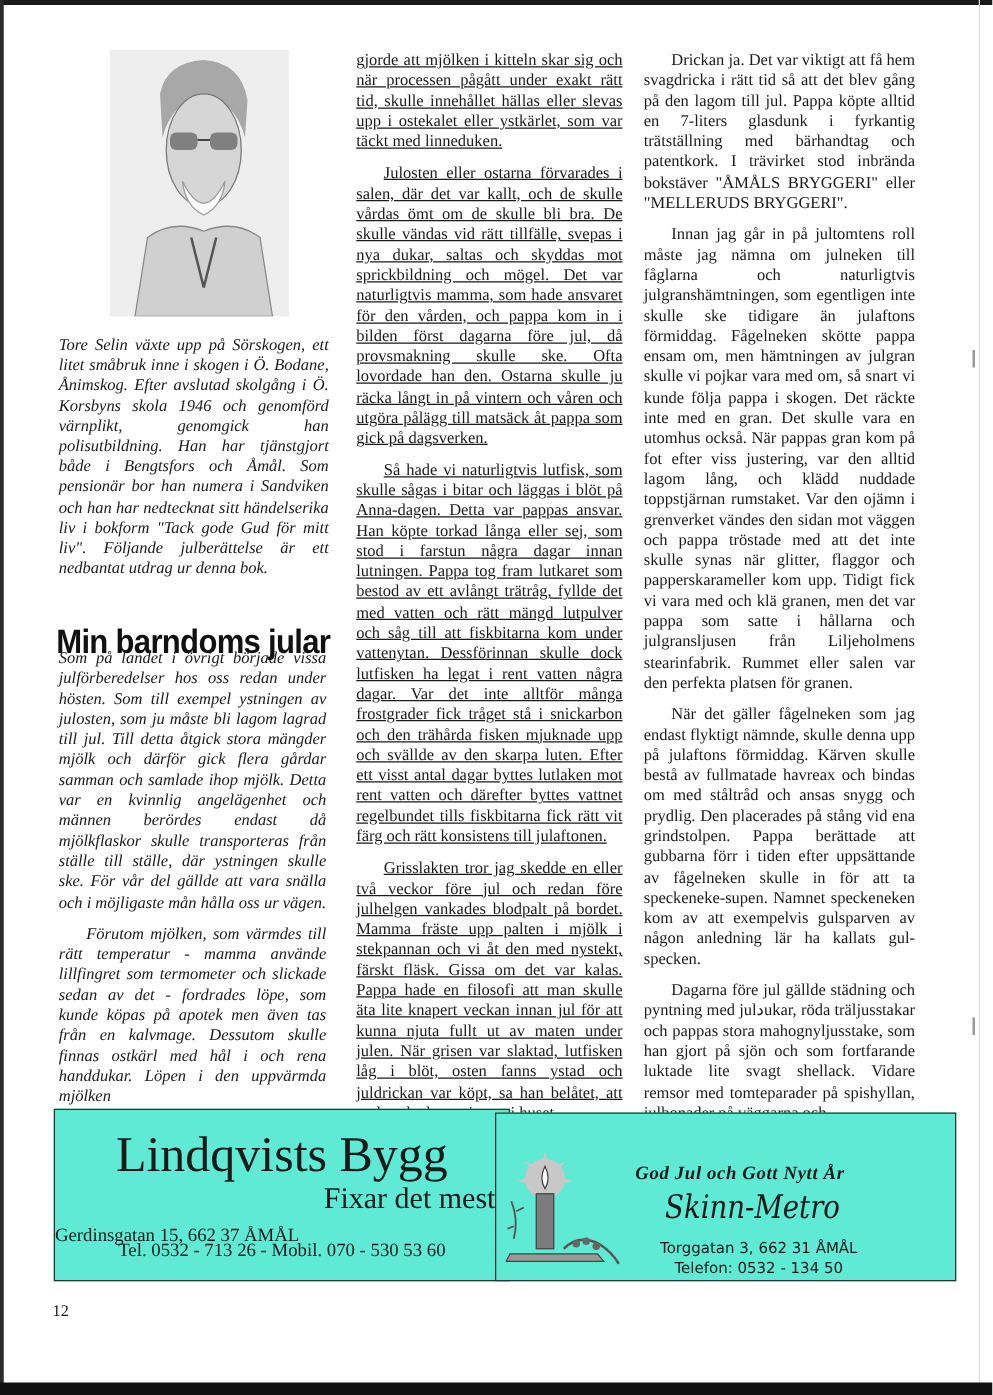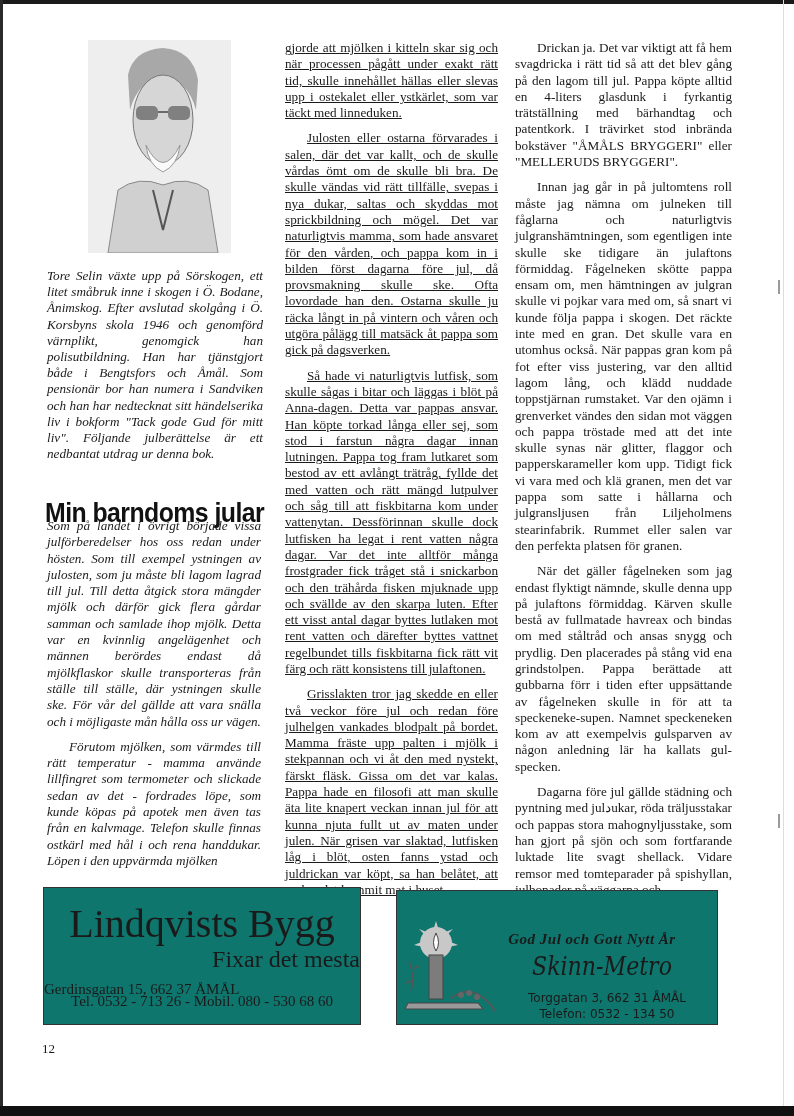--- a/index.html
+++ b/index.html
@@ -31,21 +31,21 @@
     font-style: italic; font-size: 13.2px; line-height: 16.2px; text-align: justify;
   }
   .headline {
     position: absolute; left: 45px; top: 480px; width: 222px;
     font-family: "Liberation Sans", "DejaVu Sans", sans-serif;
     font-weight: bold; font-size: 27px; letter-spacing: -0.6px;
     transform: scaleX(0.92); transform-origin: left;
     white-space: nowrap; color: #111;
   }
 
-  .ad { position: absolute; border: 1.5px solid #333; background: #0f766e; }
+  .ad { position: absolute; border: 1.5px solid #333; background: #5eead4; padding-left: 47px; }
   #ad1 { left: 43px; top: 887px; width: 316px; height: 136px; }
   #ad2 { left: 396px; top: 890px; width: 320px; height: 133px; }
   .ad1-name { position: absolute; left: 0; top: 14px; width: 100%; text-align: center; font-size: 40px; line-height: 44px; }
   .ad1-tag { position: absolute; left: 0; top: 58px; width: 100%; text-align: right; font-size: 24px; line-height: 26px; }
   .ad1-addr { position: absolute; left: 0; top: 92px; width: 100%; text-align: left; font-size: 15px; line-height: 18px; }
   .ad1-tel { position: absolute; left: 0; top: 104px; width: 100%; text-align: center; font-size: 15px; line-height: 18px; }
 
   .ad2-headline {
     position: absolute; left: 0; top: 10px; width: 100%; text-align: center;
     font-family: "Liberation Sans", "DejaVu Sans", sans-serif; font-weight: bold; font-size: 14.5px;
@@ -89,42 +89,42 @@
   <path d="M20 213 L30 150 Q50 135 75 145 Q100 135 120 150 L130 213 Z" fill="#d0d0d0" stroke="#888"></path>
   <path d="M65 150 L75 190 L85 150" fill="none" stroke="#555" stroke-width="2"></path>
 </svg>
 
 <div class="caption">Tore Selin växte upp på Sörskogen, ett litet småbruk inne i skogen i Ö. Bodane, Ånimskog. Efter avslutad skolgång i Ö. Korsbyns skola 1946 och genomförd värnplikt, genomgick han polisutbildning. Han har tjänstgjort både i Bengtsfors och Åmål. Som pensionär bor han numera i Sandviken och han har nedtecknat sitt händelserika liv i bokform "Tack gode Gud för mitt liv". Följande julberättelse är ett nedbantat utdrag ur denna bok.</div>
 
 <h1 class="headline">Min barndoms jular</h1>
 
 <div class="col" id="col1">
   <p class="noindent">Som på landet i övrigt började vissa julförberedelser hos oss redan under hösten. Som till exempel ystningen av julosten, som ju måste bli lagom lagrad till jul. Till detta åtgick stora mängder mjölk och därför gick flera gårdar samman och samlade ihop mjölk. Detta var en kvinnlig angelägenhet och männen berördes endast då mjölkflaskor skulle transporteras från ställe till ställe, där ystningen skulle ske. För vår del gällde att vara snälla och i möjligaste mån hålla oss ur vägen.</p>
-  <p>Förutom mjölken, som värmdes till rätt temperatur - mamma använde lillfingret som termometer och slickade sedan av det - fordrades löpe, som kunde köpas på apotek men även tas från en kalvmage. Telefon skulle finnas ostkärl med hål i och rena handdukar. Löpen i den uppvärmda mjölken</p>
+  <p>Förutom mjölken, som värmdes till rätt temperatur - mamma använde lillfingret som termometer och slickade sedan av det - fordrades löpe, som kunde köpas på apotek men även tas från en kalvmage. Dessutom skulle finnas ostkärl med hål i och rena handdukar. Löpen i den uppvärmda mjölken</p>
 </div>
 
 <div class="col" id="col2">
   <p class="noindent">gjorde att mjölken i kitteln skar sig och när processen pågått under exakt rätt tid, skulle innehållet hällas eller slevas upp i ostekalet eller ystkärlet, som var täckt med linneduken.</p>
   <p>Julosten eller ostarna förvarades i salen, där det var kallt, och de skulle vårdas ömt om de skulle bli bra. De skulle vändas vid rätt tillfälle, svepas i nya dukar, saltas och skyddas mot sprickbildning och mögel. Det var naturligtvis mamma, som hade ansvaret för den vården, och pappa kom in i bilden först dagarna före jul, då provsmakning skulle ske. Ofta lovordade han den. Ostarna skulle ju räcka långt in på vintern och våren och utgöra pålägg till matsäck åt pappa som gick på dagsverken.</p>
   <p>Så hade vi naturligtvis lutfisk, som skulle sågas i bitar och läggas i blöt på Anna-dagen. Detta var pappas ansvar. Han köpte torkad långa eller sej, som stod i farstun några dagar innan lutningen. Pappa tog fram lutkaret som bestod av ett avlångt trätråg, fyllde det med vatten och rätt mängd lutpulver och såg till att fiskbitarna kom under vattenytan. Dessförinnan skulle dock lutfisken ha legat i rent vatten några dagar. Var det inte alltför många frostgrader fick tråget stå i snickarbon och den trähårda fisken mjuknade upp och svällde av den skarpa luten. Efter ett visst antal dagar byttes lutlaken mot rent vatten och därefter byttes vattnet regelbundet tills fiskbitarna fick rätt vit färg och rätt konsistens till julaftonen.</p>
   <p>Grisslakten tror jag skedde en eller två veckor före jul och redan före julhelgen vankades blodpalt på bordet. Mamma fräste upp palten i mjölk i stekpannan och vi åt den med nystekt, färskt fläsk. Gissa om det var kalas. Pappa hade en filosofi att man skulle äta lite knapert veckan innan jul för att kunna njuta fullt ut av maten under julen. När grisen var slaktad, lutfisken låg i blöt, osten fanns ystad och juldrickan var köpt, sa han belåtet, att nu har det kommit mat i huset.</p>
 </div>
 
 <div class="col" id="col3">
-  <p>Drickan ja. Det var viktigt att få hem svagdricka i rätt tid så att det blev gång på den lagom till jul. Pappa köpte alltid en 4-liters glasdunk i fyrkantig trätställning med bärhandtag och patentkork. I trävirket stod inbrända bokstäver "ÅMÅLS BRYGGERI" eller "MELLERUDS BRYGGERI".</p>
+  <p>Drickan ja. Det var viktigt att få hem svagdricka i rätt tid så att det blev gång på den lagom till jul. Pappa köpte alltid en 7-liters glasdunk i fyrkantig trätställning med bärhandtag och patentkork. I trävirket stod inbrända bokstäver "ÅMÅLS BRYGGERI" eller "MELLERUDS BRYGGERI".</p>
   <p>Innan jag går in på jultomtens roll måste jag nämna om julneken till fåglarna och naturligtvis julgranshämtningen, som egentligen inte skulle ske tidigare än julaftons förmiddag. Fågelneken skötte pappa ensam om, men hämtningen av julgran skulle vi pojkar vara med om, så snart vi kunde följa pappa i skogen. Det räckte inte med en gran. Det skulle vara en utomhus också. När pappas gran kom på fot efter viss justering, var den alltid lagom lång, och klädd nuddade toppstjärnan rumstaket. Var den ojämn i grenverket vändes den sidan mot väggen och pappa tröstade med att det inte skulle synas när glitter, flaggor och papperskarameller kom upp. Tidigt fick vi vara med och klä granen, men det var pappa som satte i hållarna och julgransljusen från Liljeholmens stearinfabrik. Rummet eller salen var den perfekta platsen för granen.</p>
   <p>När det gäller fågelneken som jag endast flyktigt nämnde, skulle denna upp på julaftons förmiddag. Kärven skulle bestå av fullmatade havreax och bindas om med ståltråd och ansas snygg och prydlig. Den placerades på stång vid ena grindstolpen. Pappa berättade att gubbarna förr i tiden efter uppsättande av fågelneken skulle in för att ta speckeneke-supen. Namnet speckeneken kom av att exempelvis gulsparven av någon anledning lär ha kallats gul-specken.</p>
   <p>Dagarna före jul gällde städning och pyntning med julدukar, röda träljusstakar och pappas stora mahognyljusstake, som han gjort på sjön och som fortfarande luktade lite svagt shellack. Vidare remsor med tomteparader på spishyllan, julbonader på väggarna och</p>
 </div>
 
 <div class="ad" id="ad1">
   <div class="ad1-name">Lindqvists Bygg</div>
   <div class="ad1-tag">Fixar det mesta</div>
   <div class="ad1-addr">Gerdinsgatan 15, 662 37 ÅMÅL</div>
-  <div class="ad1-tel">Tel. 0532 - 713 26 - Mobil. 080 - 530 68 60</div>
+  <div class="ad1-tel">Tel. 0532 - 713 26 - Mobil. 070 - 530 53 60</div>
 </div>
 
 <div class="ad" id="ad2">
   <svg class="candle" viewBox="0 0 100 96">
     <g fill="#c8c8c8">
       <circle cx="33" cy="22" r="16"></circle>
       <path d="M33 0 L36 10 L30 10Z M50 8 L42 16 L40 12Z M16 8 L24 16 L26 12Z M55 24 L45 26 L45 20Z M11 24 L21 26 L21 20Z"></path>
     </g>
     <path d="M33 12 Q38 22 33 30 Q28 22 33 12Z" fill="#fff" stroke="#444" stroke-width="1"></path>
     <rect x="26" y="34" width="14" height="44" fill="#7c7c7c" stroke="#444"></rect>

